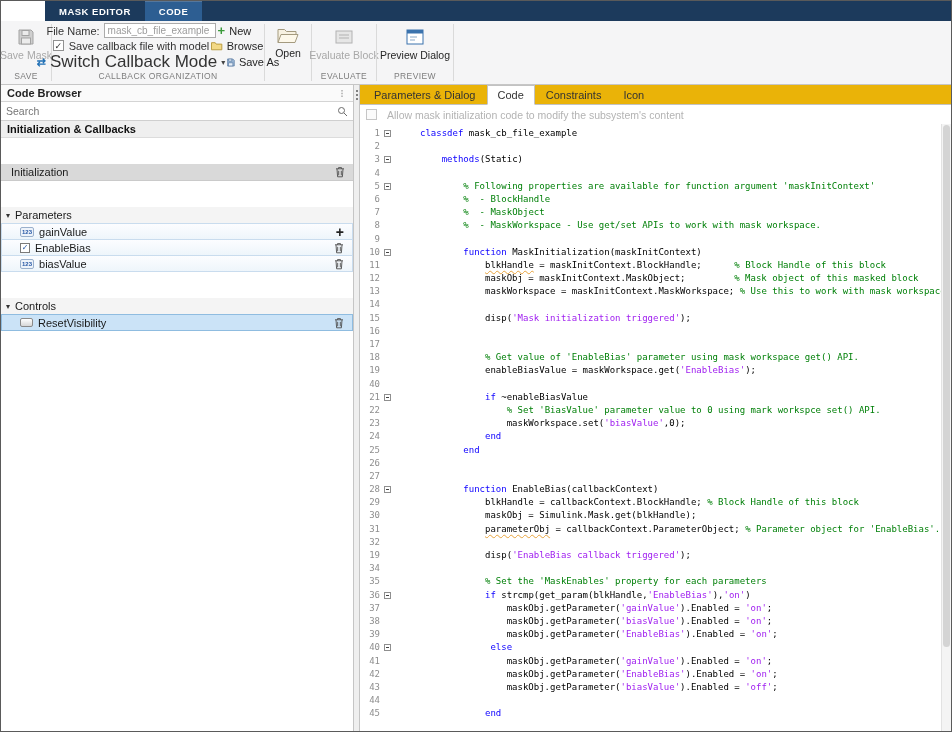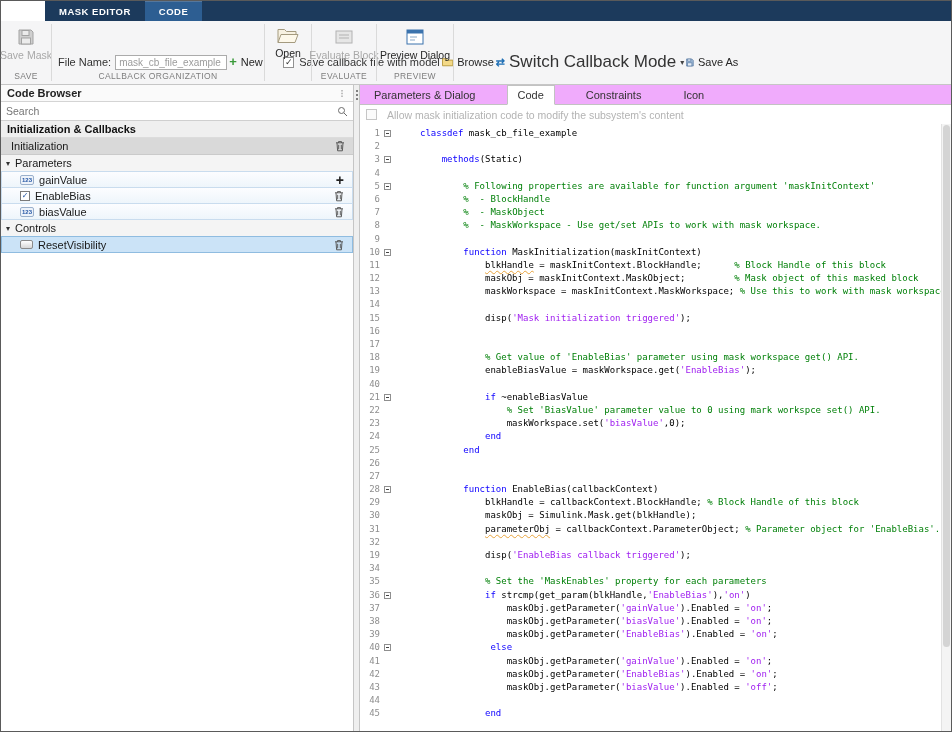--- a/index.html
+++ b/index.html
@@ -54,21 +54,21 @@
     font-size:11px; font-weight:bold; color:#222; border-bottom:1px solid #d4d4d4; background:#fafafa; }
   .grip-dots { margin-left:auto; color:#9a9a9a; font-size:8px; letter-spacing:1px; }
   .search-row { height:19px; flex:none; border-bottom:1px solid #cfcfcf; display:flex;
     align-items:center; padding:0 5px; background:#fff; }
   .search-input { flex:1; border:none; outline:none; font-size:10.5px; color:#444;
     font-family:inherit; background:transparent; }
   .tree-header { height:17px; flex:none; background:#efefef; border-bottom:1px solid #dcdcdc;
     font-weight:bold; font-size:11px; color:#111; display:flex; align-items:center; padding:0 6px; }
   .tree { flex:1; overflow:hidden; }
   .trow { height:17px; display:flex; align-items:center; font-size:11px; color:#1a1a1a;
-    padding-right:8px; cursor:default; }
+    padding-right:8px; cursor:default;margin-top:26px; }
   .trow.item { padding-left:10px; background:#d9d9d9; border-bottom:1px solid #cacaca; }
   .trow.group { padding-left:5px; background:#f4f4f4; border-bottom:1px solid #e1e1e1; }
   .trow.param { padding-left:18px; background:linear-gradient(#fcfdff,#eef5fb);
     border:1px solid #c9dcee; margin-top:-1px; }
   .trow.sel-blue { background:var(--selection,#cbe3f7); border-color:#8fbce0; }
   .garr { font-size:8px; color:#333; margin-right:5px; }
   .ticon { display:inline-flex; align-items:center; margin-right:5px; }
   .tlabel { white-space:nowrap; }
   .tact { margin-left:auto; display:inline-flex; align-items:center; }
   .plus { font-size:14px; font-weight:bold; color:#222; line-height:10px; }
@@ -82,22 +82,22 @@
     background:linear-gradient(#ffffff,#d7d7d7); display:inline-block; }
 
   
   .splitter { width:7px; flex:none; background:#efefef; border-left:1px solid #c5c5c5;
     border-right:1px solid #c5c5c5; position:relative; cursor:col-resize; }
   .splitter .sgrip { position:absolute; top:5px; left:2px; display:flex; flex-direction:column; gap:2px; }
   .splitter .sgrip i { width:2px; height:2px; background:#808080; display:block; }
 
   
   .right { flex:1; display:flex; flex-direction:column; min-width:0; }
-  .etabs { height:20px; flex:none; background:#f0abfc; border-bottom:1px solid #c2c2c2;
-    display:flex; align-items:flex-end; padding-left:3px;gap:20px; }
+  .etabs { height:20px; flex:none; background:#eab308; border-bottom:1px solid #c2c2c2;
+    display:flex; align-items:flex-end; padding-left:3px; }
   .etab { font-size:11px; color:#333; padding:3px 10px; border:1px solid transparent;
     margin-bottom:-1px; cursor:default; white-space:nowrap; }
   .etab.active { background:#fff; border-color:#c2c2c2; border-bottom-color:#fff; }
   .allow-row { height:19px; flex:none; display:flex; align-items:center; gap:5px;
     padding:0 6px; background:#fff; }
   .allow-label { font-size:10.5px; color:#b3b3b3; white-space:nowrap; }
 
   .code-wrap { flex:1; display:flex; min-height:0; background:#fff; }
   .code-lines { flex:1; overflow:hidden; padding-top:3px; }
   .cl { display:flex; height:13.2px; line-height:13.2px;
@@ -142,21 +142,21 @@
           </svg>
           <div class="blabel">Save Mask</div>
         </div>
       </div>
       <div class="rlabel">SAVE</div>
     </div>
 
     <div class="rsep"></div>
 
     <div class="rsec" style="width:212px">
-      <div class="rcontent" style="flex-direction:row;align-items:flex-end;padding:2px 4px 0 6px">
+      <div class="rcontent" style="flex-direction:column;align-items:center;padding:2px 4px 0 6px">
         <div class="crow">
           <span class="flabel">File Name:</span>
           <input class="fninput" type="text" value="mask_cb_file_example" style="">
           <button class="smallbtn">
             <span class="new-ic">+</span>
             <span>New</span>
           </button>
         </div>
         <div class="crow">
           <span class="cbx checked"></span>

